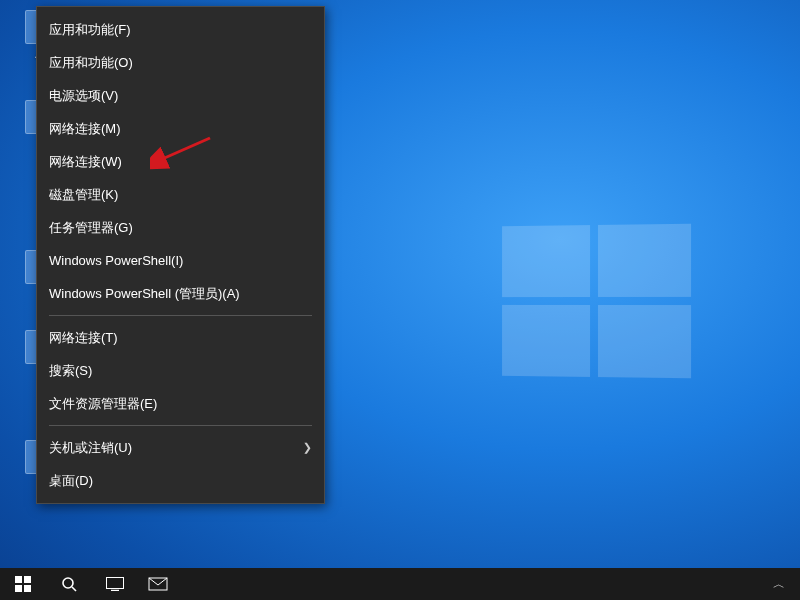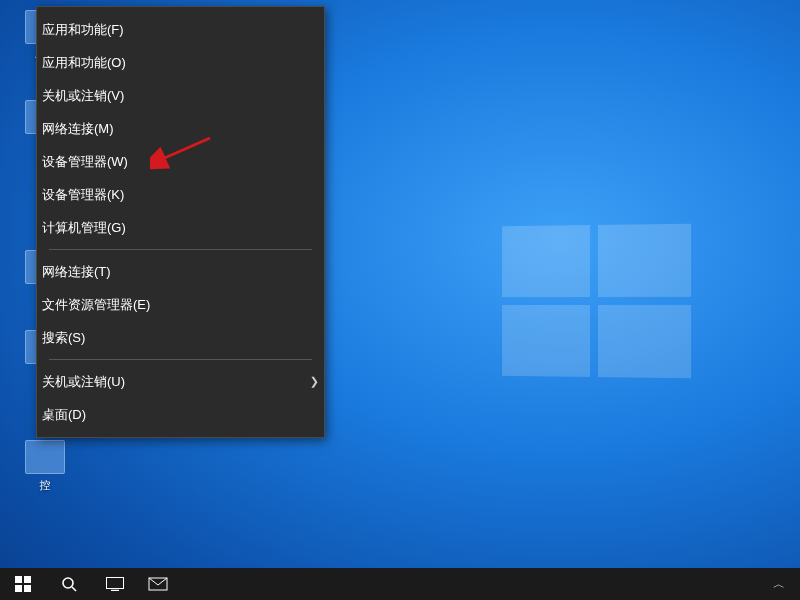--- a/index.html
+++ b/index.html
@@ -55,21 +55,21 @@
     left: 36px; top: 6px;
     width: 289px;
     background: #2b2b2b;
     border: 1px solid #4a4a4a;
     color: #ffffff;
     font-size: 13px;
     padding: 6px 0;
     box-shadow: 2px 3px 10px rgba(0,0,0,0.5);
   }
   .menu-item {
-    padding: 0 5px;
+    padding: 0 12px;
     height: 33px;
     line-height: 33px;
     cursor: default;
     display: flex;
     align-items: center;
     justify-content: space-between;
   }
   .menu-sep {
     height: 1px;
     background: #555;
@@ -153,45 +153,51 @@
   </div>
 
   <div class="context-menu">
     <div class="menu-item">
       <span>应用和功能(F)</span>
     </div>
     <div class="menu-item">
       <span>应用和功能(O)</span>
     </div>
     <div class="menu-item">
-      <span>关机或注销(V)</span>
+      <span>电源选项(V)</span>
     </div>
     <div class="menu-item">
       <span>网络连接(M)</span>
     </div>
     <div class="menu-item">
-      <span>设备管理器(W)</span>
-    </div>
-    <div class="menu-item">
-      <span>设备管理器(K)</span>
-    </div>
-    <div class="menu-item">
-      <span>计算机管理(G)</span>
+      <span>网络连接(W)</span>
+    </div>
+    <div class="menu-item">
+      <span>磁盘管理(K)</span>
+    </div>
+    <div class="menu-item">
+      <span>任务管理器(G)</span>
+    </div>
+    <div class="menu-item">
+      <span>Windows PowerShell(I)</span>
+    </div>
+    <div class="menu-item">
+      <span>Windows PowerShell (管理员)(A)</span>
     </div>
 
     <div class="menu-sep"></div>
 
     <div class="menu-item">
       <span>网络连接(T)</span>
     </div>
     <div class="menu-item">
+      <span>搜索(S)</span>
+    </div>
+    <div class="menu-item">
       <span>文件资源管理器(E)</span>
-    </div>
-    <div class="menu-item">
-      <span>搜索(S)</span>
     </div>
 
     <div class="menu-sep"></div>
 
     <div class="menu-item">
       <span>关机或注销(U)</span>
       <span class="submenu-arrow">❯</span>
     </div>
     <div class="menu-item">
       <span>桌面(D)</span>

